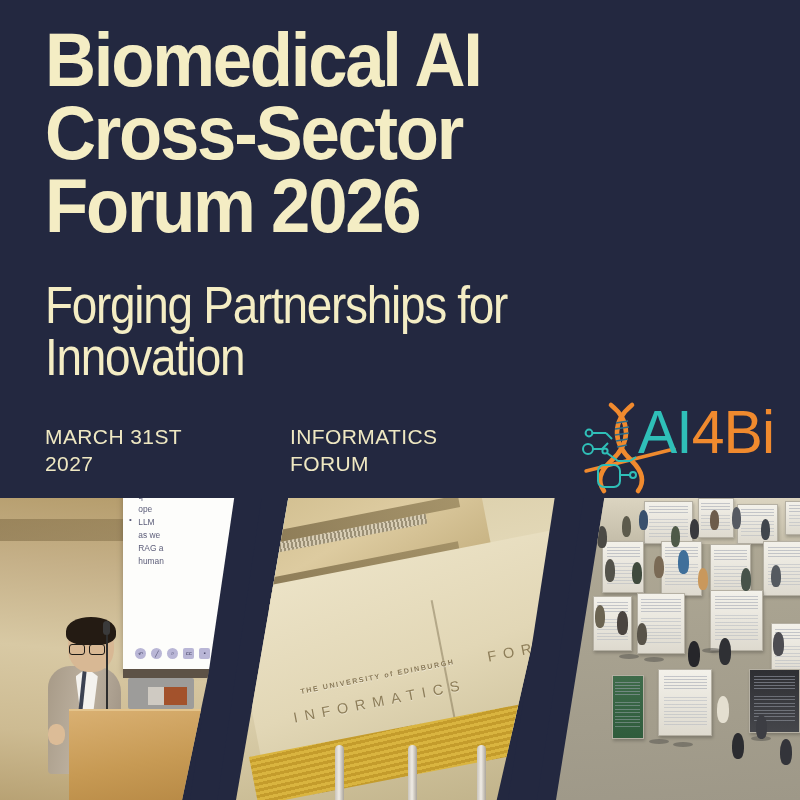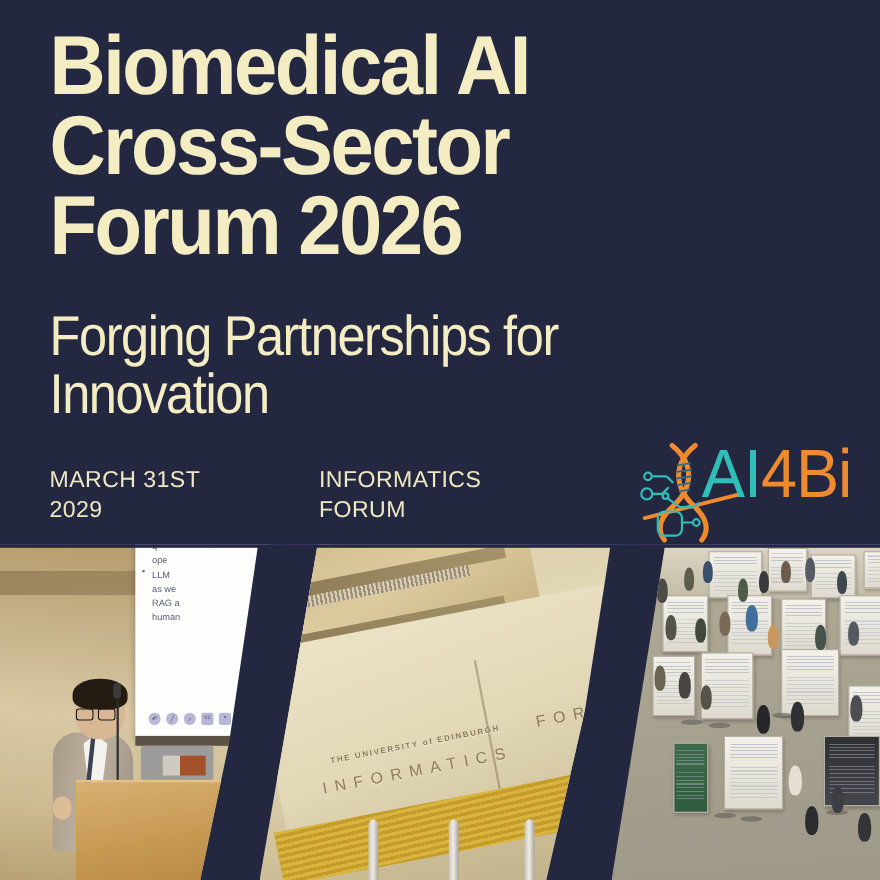--- a/index.html
+++ b/index.html
@@ -386,21 +386,21 @@
 
     <div class="title">Biomedical AI
 Cross-Sector
 Forum 2026</div>
 
     <div class="subtitle">Forging Partnerships for
 Innovation</div>
 
     <div class="meta-row">
       <div class="meta-block meta-date">MARCH 31ST
-2029</div>
+2027</div>
       <div class="meta-block meta-venue">INFORMATICS
 FORUM</div>
     </div>
 
     <div class="logo">
       <svg viewBox="0 0 190 96" aria-hidden="true">
 
         <g fill="none" stroke="#F08A2E" stroke-width="4.6" stroke-linecap="round">
           <path d="M33 6 C53 22, 53 44, 33 62 C20 74, 20 84, 26 92"></path>
           <path d="M54 6 C34 22, 34 44, 54 62 C66 74, 66 84, 60 92"></path>

